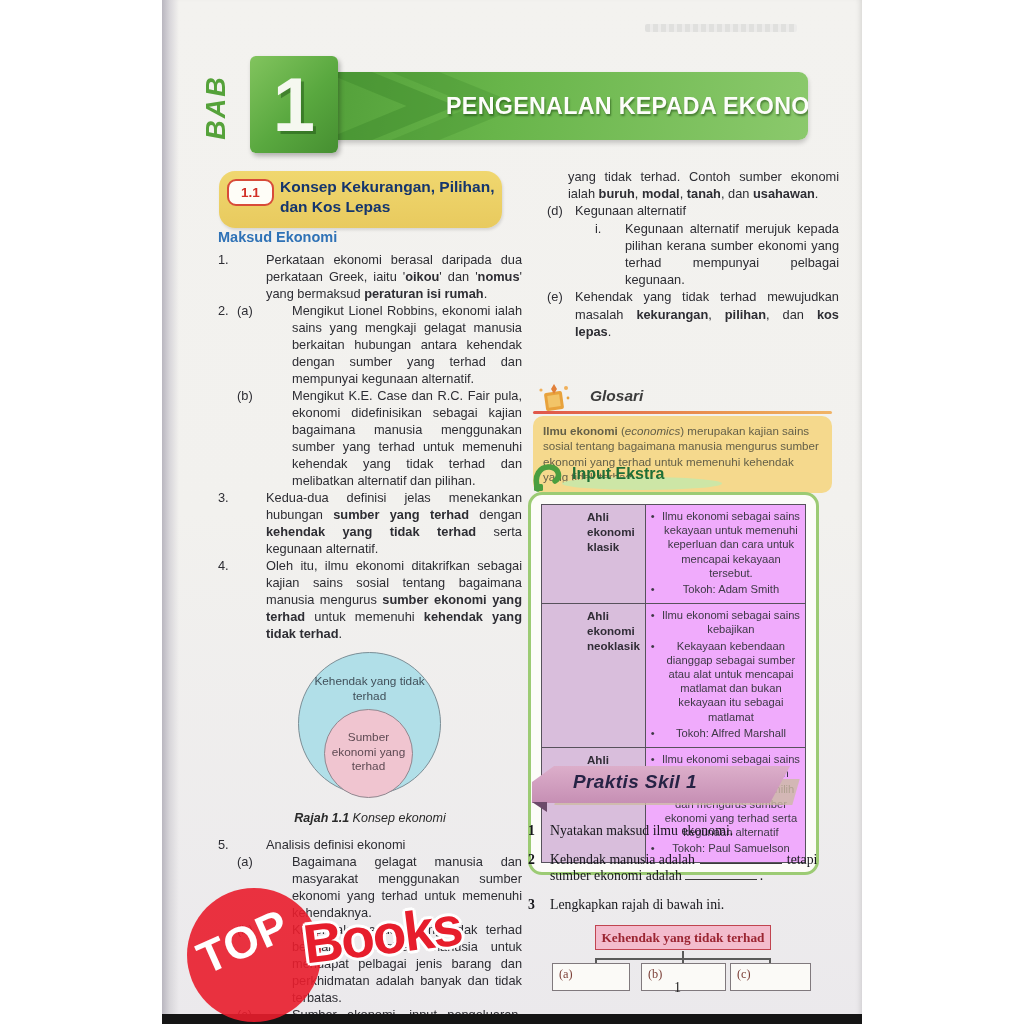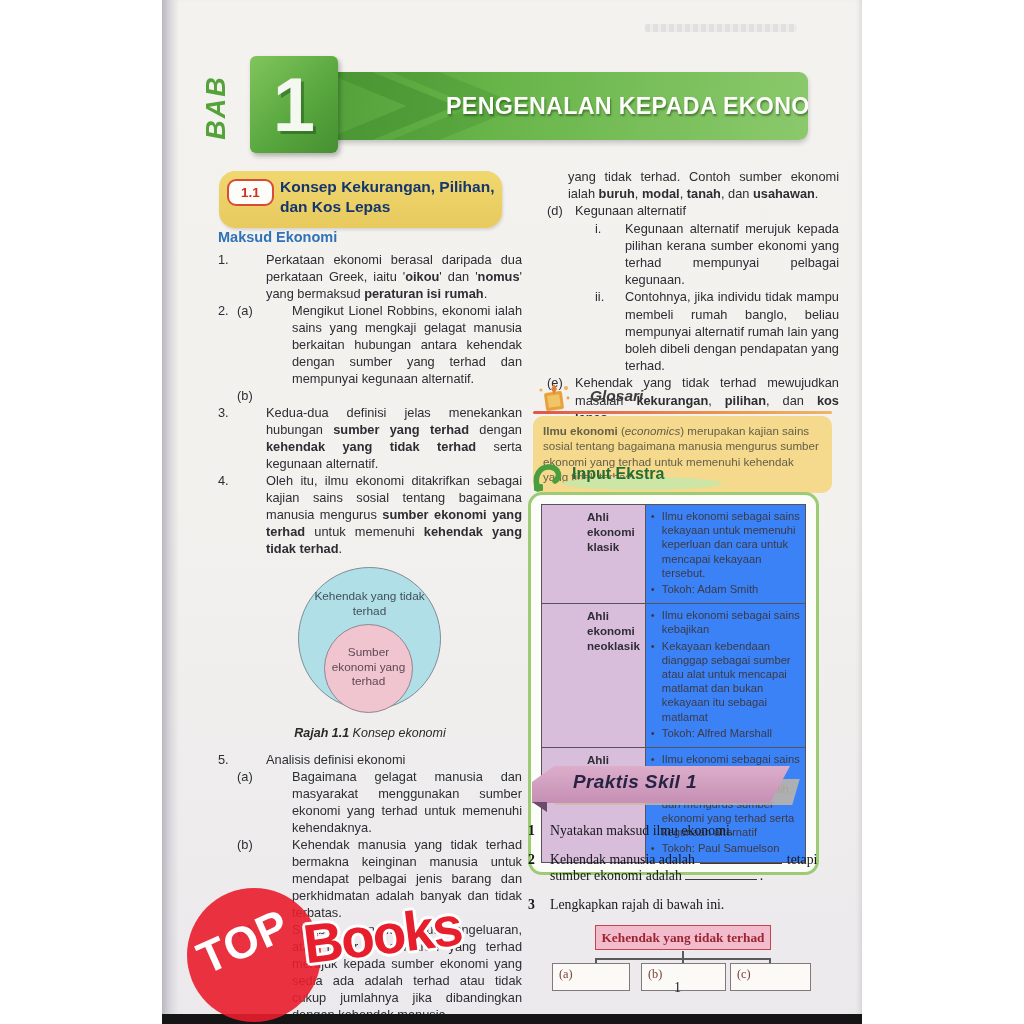--- a/index.html
+++ b/index.html
@@ -89,21 +89,21 @@
   
   .inputekstra { position:absolute; left:366px; top:464px; width:291px; }
   .ie-head { position:relative; height:27px; }
   .ie-swoosh { position:absolute; left:34px; top:13px; width:160px; height:13px; background:#cde6a6; border-radius:50%; }
   .ie-icon { position:absolute; left:2px; top:-2px; }
   .ie-title { position:absolute; left:44px; top:1px; font-weight:bold; font-size:16px; color:#1f6f37;text-align:center; }
   .ie-box { margin-top:1px; border:3px solid #9ccb74; border-radius:14px; background:#fcfcf8; padding:9px 10px; }
   .ie-table { width:100%; border-collapse:collapse; font-size:11.2px; }
   .ie-table td { border:1px solid #57525c; vertical-align:top; padding:4px 5px 5px; }
   td.lbl { width:80px; background:#d9bedc; font-weight:bold; color:#302c36; font-size:11.6px; line-height:15px;padding-left:45px; }
-  td.det { background:#3b82f6; color:#3d3945; line-height:14.2px; }
+  td.det { background:#f0abfc; color:#3d3945; line-height:14.2px;text-align:center; }
   .ie-table ul { list-style:none; }
   .ie-table li { position:relative; padding-left:11px; margin-bottom:2px; }
   .ie-table li::before { content:"•"; position:absolute; left:0; top:0; }
 
   
   .praktis { position:absolute; left:366px; top:766px; width:302px; }
   .pr-ribbon { position:relative; height:44px; }
   .pr-shadow { position:absolute; left:30px; top:13px; width:238px; height:26px; background:#ccbaa2;
            transform:skewX(-16deg); opacity:.8; }
   .pr-main { position:absolute; left:4px; top:0; width:258px; height:37px;
@@ -182,20 +182,21 @@
         <span class="li-num">1.</span>
         <span class="li-text">Perkataan ekonomi berasal daripada dua perkataan Greek, iaitu '<b>oikou</b>' dan '<b>nomus</b>' yang bermaksud <b>peraturan isi rumah</b>.</span>
       </div>
       <div class="li-row">
         <span class="li-num">2.</span>
         <span class="li-sub">(a)</span>
         <span class="li-text">Mengikut Lionel Robbins, ekonomi ialah sains yang mengkaji gelagat manusia berkaitan hubungan antara kehendak dengan sumber yang terhad dan mempunyai kegunaan alternatif.</span>
       </div>
       <div class="li-row ind">
         <span class="li-sub">(b)</span>
+        <span class="li-text">Mengikut K.E. Case dan R.C. Fair pula, ekonomi didefinisikan sebagai kajian bagaimana manusia menggunakan sumber yang terhad untuk memenuhi kehendak yang tidak terhad dan melibatkan alternatif dan pilihan.</span>
       </div>
       <div class="li-row">
         <span class="li-num">3.</span>
         <span class="li-text">Kedua-dua definisi jelas menekankan hubungan <b>sumber yang terhad</b> dengan <b>kehendak yang tidak terhad</b> serta kegunaan alternatif.</span>
       </div>
       <div class="li-row">
         <span class="li-num">4.</span>
         <span class="li-text">Oleh itu, ilmu ekonomi ditakrifkan sebagai kajian sains sosial tentang bagaimana manusia mengurus <b>sumber ekonomi yang terhad</b> untuk memenuhi <b>kehendak yang tidak terhad</b>.</span>
       </div>
 
@@ -229,24 +230,20 @@
 
     <div class="right-col">
       <div class="rc-intro">yang tidak terhad. Contoh sumber ekonomi ialah <b>buruh</b>, <b>modal</b>, <b>tanah</b>, dan <b>usahawan</b>.</div>
       <div class="rc-row l1">
         <span class="rc-label">(d)</span>
         <span class="rc-text">Kegunaan alternatif</span>
       </div>
       <div class="rc-row l2">
         <span class="rc-label">i.</span>
         <span class="rc-text">Kegunaan alternatif merujuk kepada pilihan kerana sumber ekonomi yang terhad mempunyai pelbagai kegunaan.</span>
-      </div>
-      <div class="rc-row l2">
-        <span class="rc-label">ii.</span>
-        <span class="rc-text">Contohnya, jika individu tidak mampu membeli rumah banglo, beliau mempunyai alternatif rumah lain yang boleh dibeli dengan pendapatan yang terhad.</span>
       </div>
       <div class="rc-row l1">
         <span class="rc-label">(e)</span>
         <span class="rc-text">Kehendak yang tidak terhad mewujudkan masalah <b>kekurangan</b>, <b>pilihan</b>, dan <b>kos lepas</b>.</span>
       </div>
     </div>
 
     <div class="glosari">
       <div class="glosari-head">
         <span class="glosari-icon">

